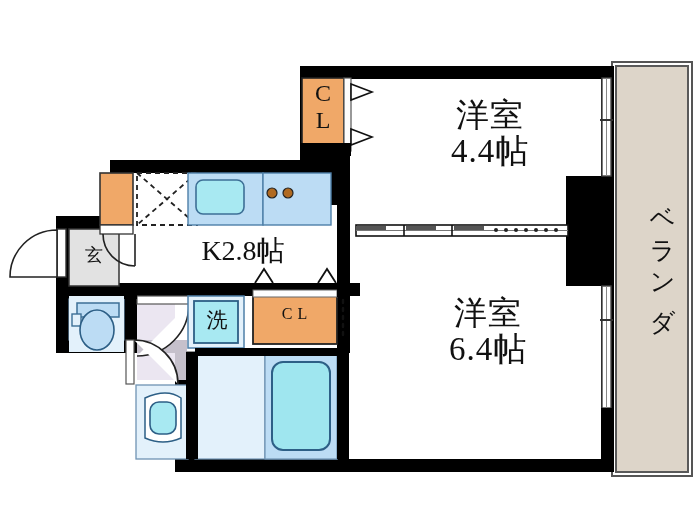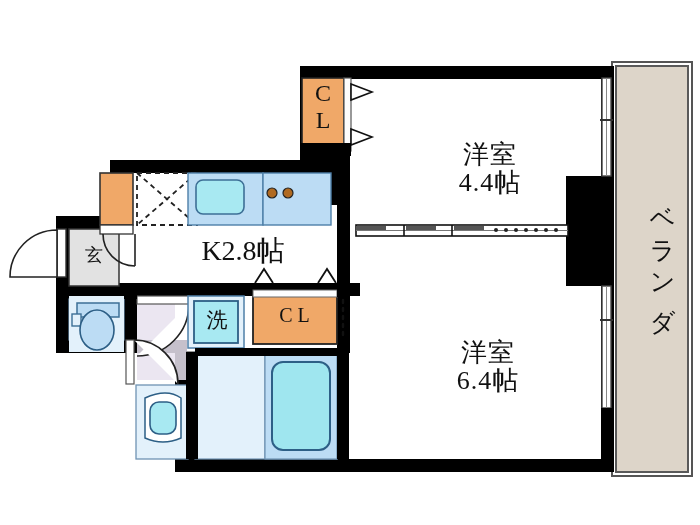--- a/index.html
+++ b/index.html
@@ -2,23 +2,23 @@
 <html><head>
 <meta charset="utf-8">
 <title>Floor Plan</title>
 <style>
   html,body{margin:0;padding:0;background:#ffffff;}
   body{font-family:"Liberation Serif","DejaVu Serif",serif;}
   #plan{position:relative;width:700px;height:525px;background:#ffffff;overflow:hidden;}
   #plan svg{position:absolute;left:0;top:0;}
   .lbl{position:absolute;color:#111111;font-family:"Liberation Serif","DejaVu Serif",serif;
        line-height:1.08;text-align:center;white-space:pre;}
-  .room-label{font-size:26px;letter-spacing:1px;margin-top:43px;}
+  .room-label{font-size:33px;letter-spacing:1px;}
   .kitchen-label{font-size:28px;letter-spacing:0px;}
-  .cl-label{font-size:20px;letter-spacing:5px;}
+  .cl-label{font-size:16px;letter-spacing:5px;}
   .cl-label-v{font-size:24px;line-height:1.12;}
   .genkan-label{font-size:18px;}
   .sen-label{font-size:21px;}
   .veranda-label{font-size:25px;writing-mode:vertical-rl;text-orientation:upright;
                  letter-spacing:5px;line-height:1;}
 </style>
 </head>
 <body>
 
 <div id="plan">

